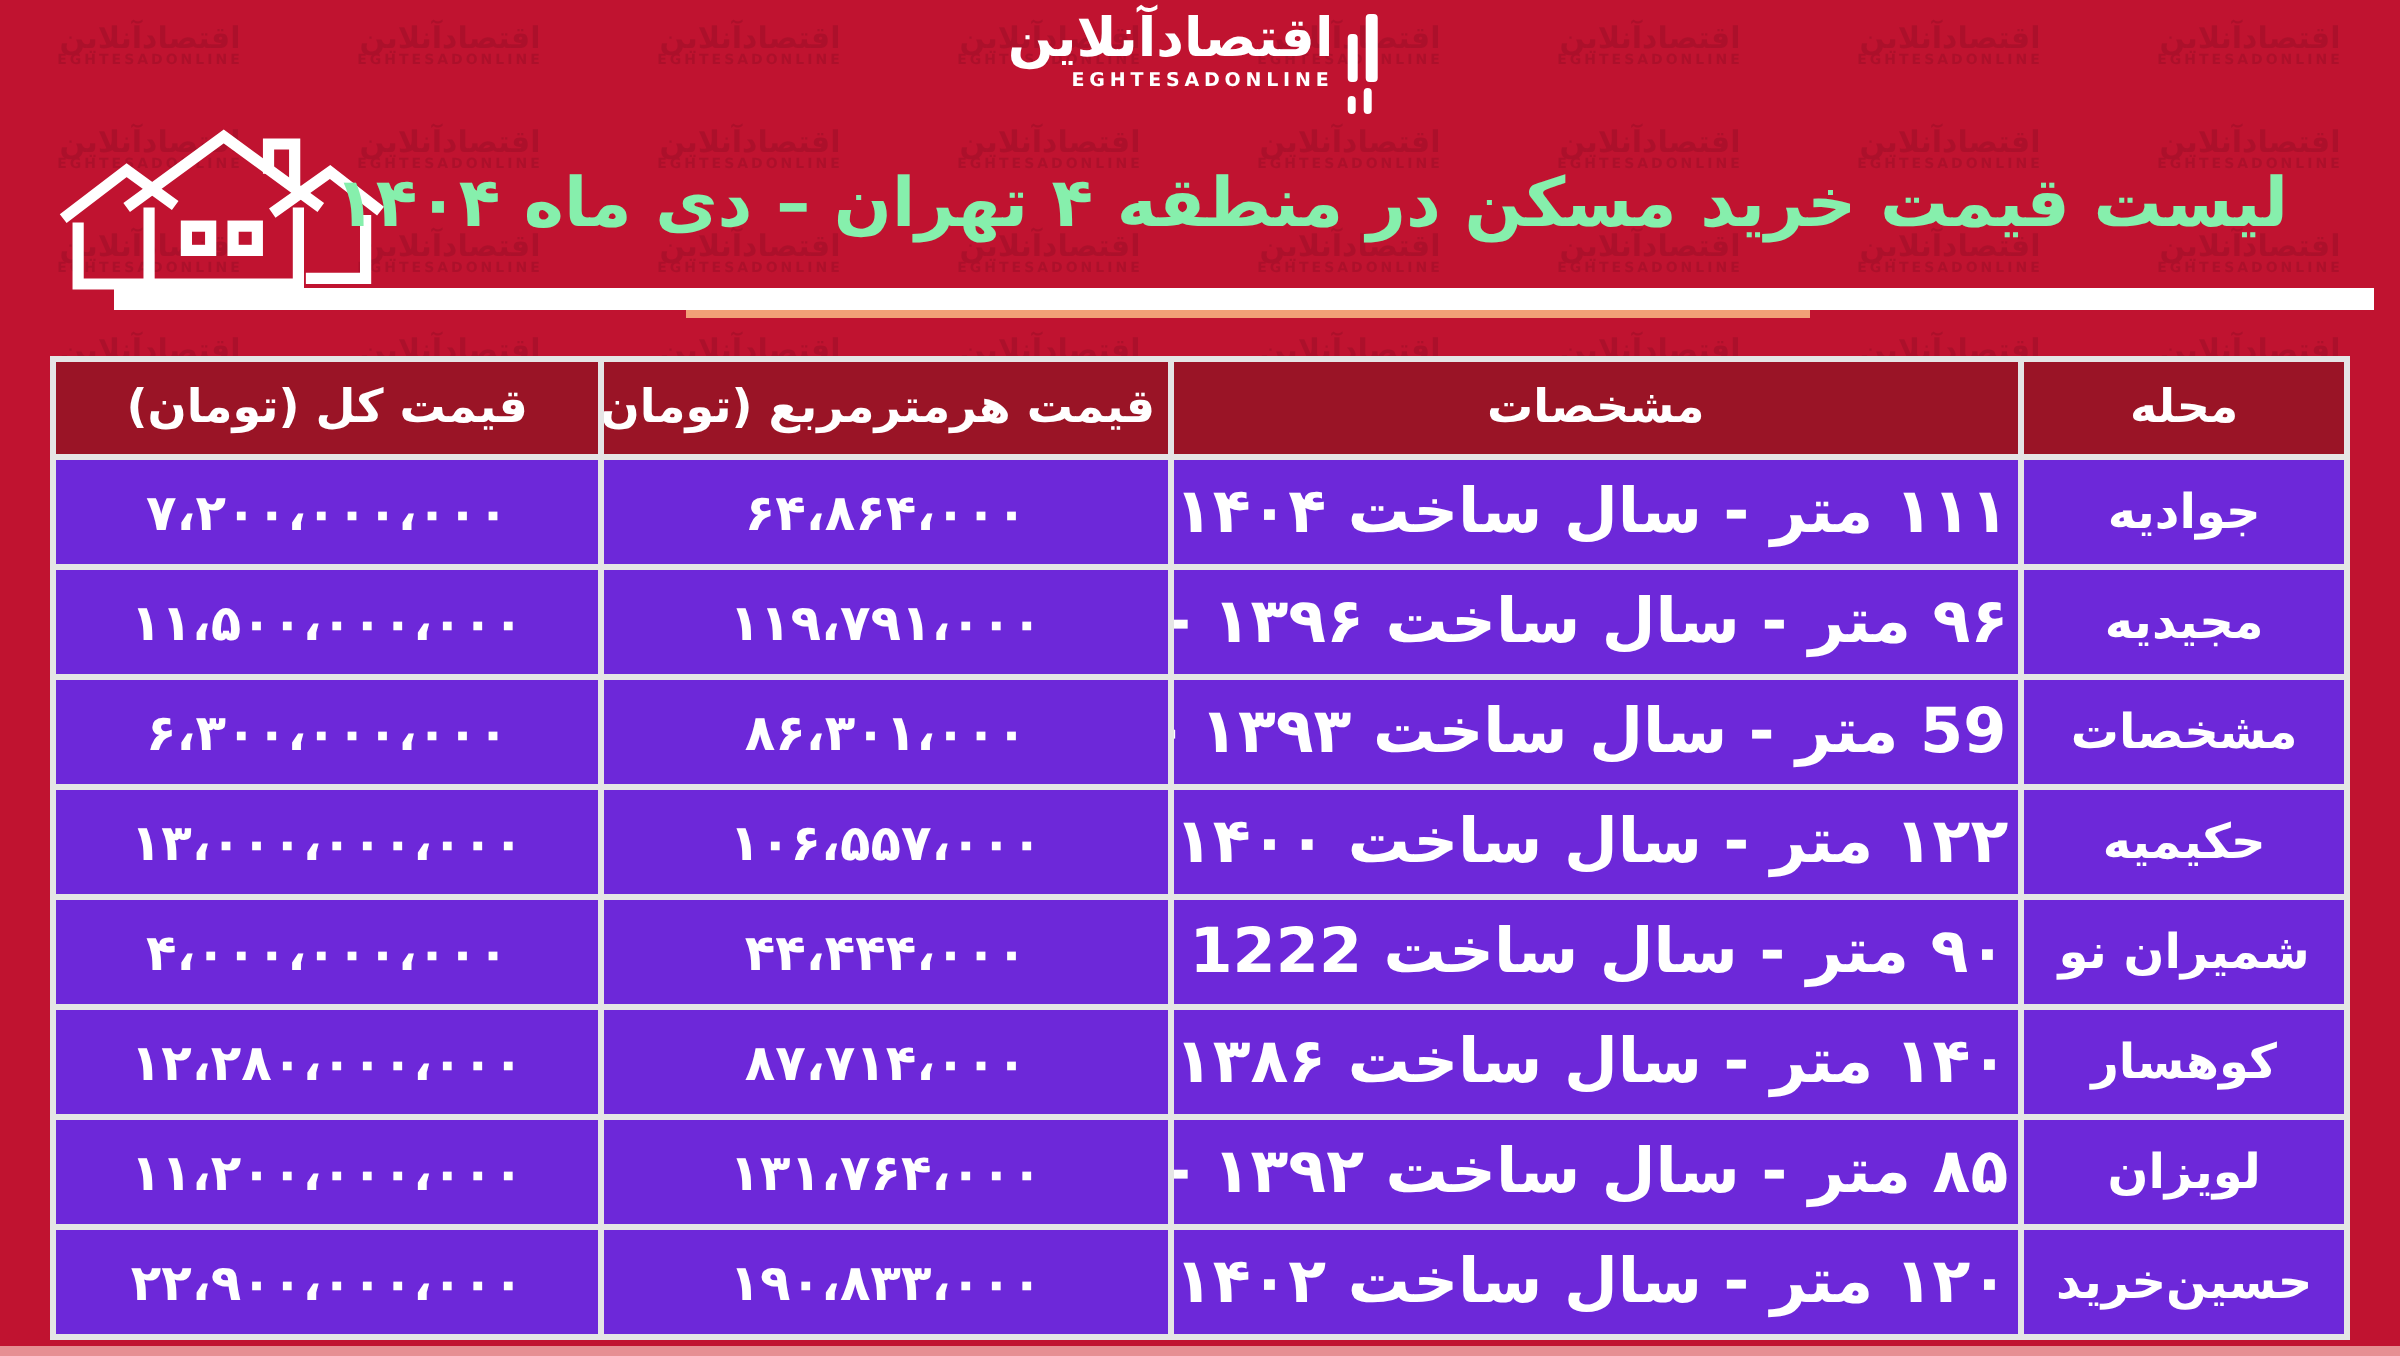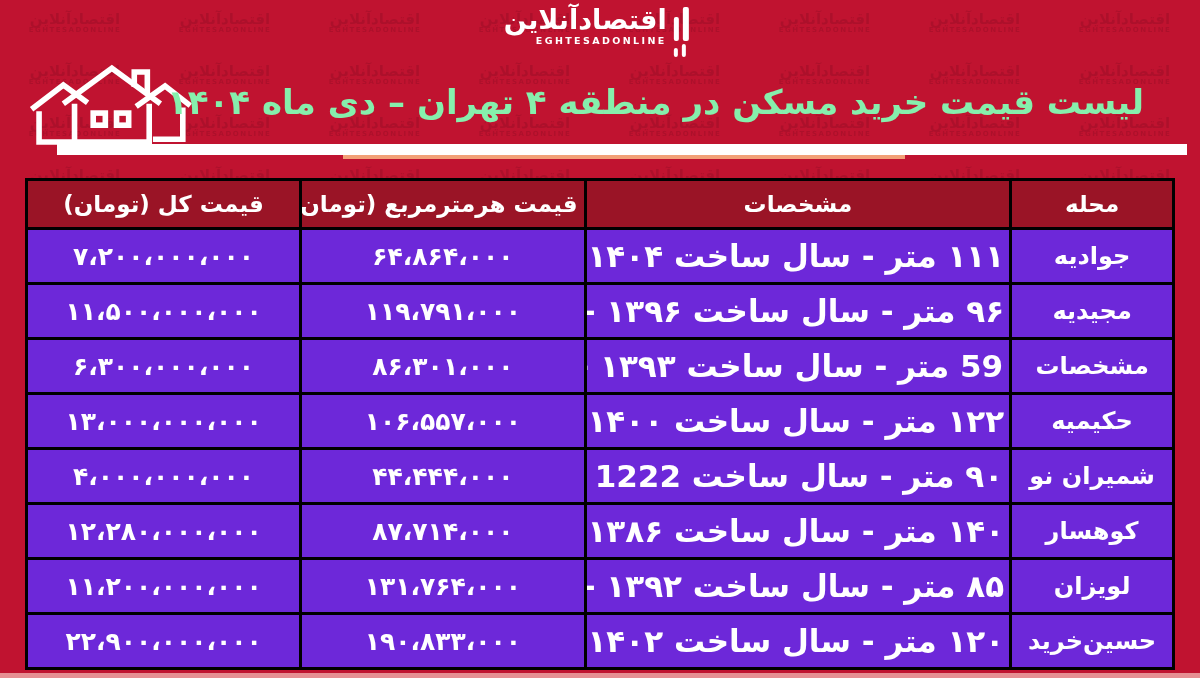--- a/index.html
+++ b/index.html
@@ -31,21 +31,21 @@
   
   .house{position:absolute;left:26px;top:54px;z-index:2;}
   .title{position:absolute;top:82px;right:56px;margin:0;font-size:34px;font-weight:bold;
          color:#86efac;direction:rtl;z-index:2;white-space:nowrap;}
   .underline-white{position:absolute;left:57px;top:144px;width:1130px;height:11px;background:#fff;z-index:2;}
   .underline-accent{position:absolute;left:343px;top:153px;width:562px;height:6px;background:#F2A077;z-index:1;}
 
   
   table.price{position:absolute;left:25px;top:178px;width:1150px;z-index:2;
               border-collapse:collapse;table-layout:fixed;direction:rtl;text-align:center;color:#fff;}
-  table.price th,table.price td{border:3px solid #000000;font-weight:bold;padding:0 6px;
+  table.price th,table.price td{border:3px solid #e5e5e5;font-weight:bold;padding:0 6px;
               overflow:hidden;white-space:nowrap;}
   table.price th{background:#9A1426;height:46px;font-size:23px;}
   table.price td{background:#6d28d9;height:52px;}
   td.c-n{font-size:24px;margin-top:48px;}
   td.c-s{font-size:31px;}
   td.c-p,td.c-t{font-size:25px;letter-spacing:1px;}
   .bottom-strip{position:absolute;left:0;right:0;bottom:0;height:5px;background:rgba(255,226,214,.6);z-index:2;}
 </style>
 </head>
 <body>

